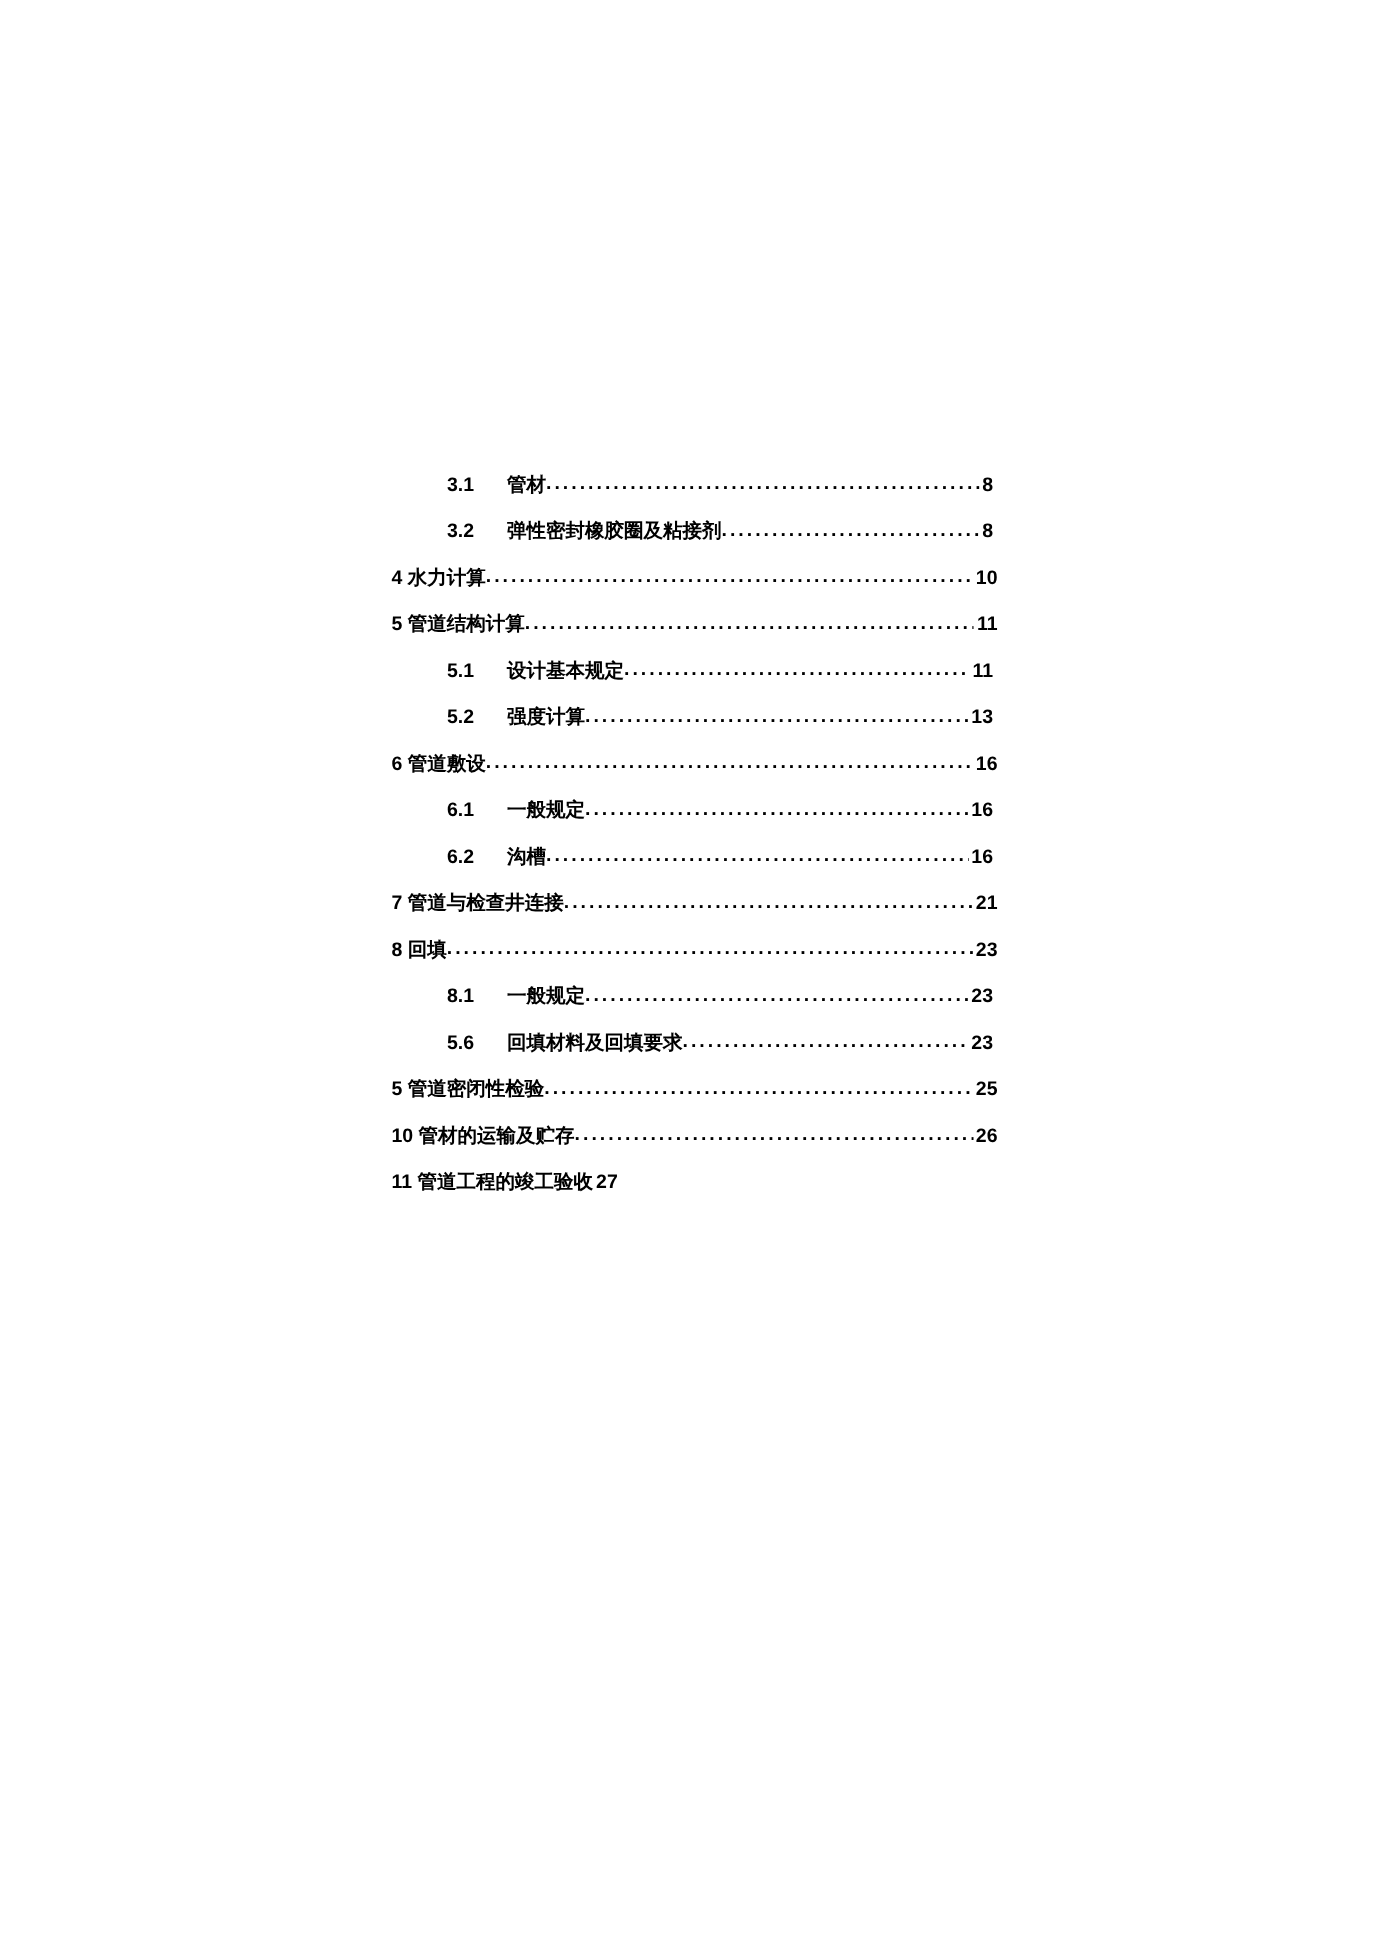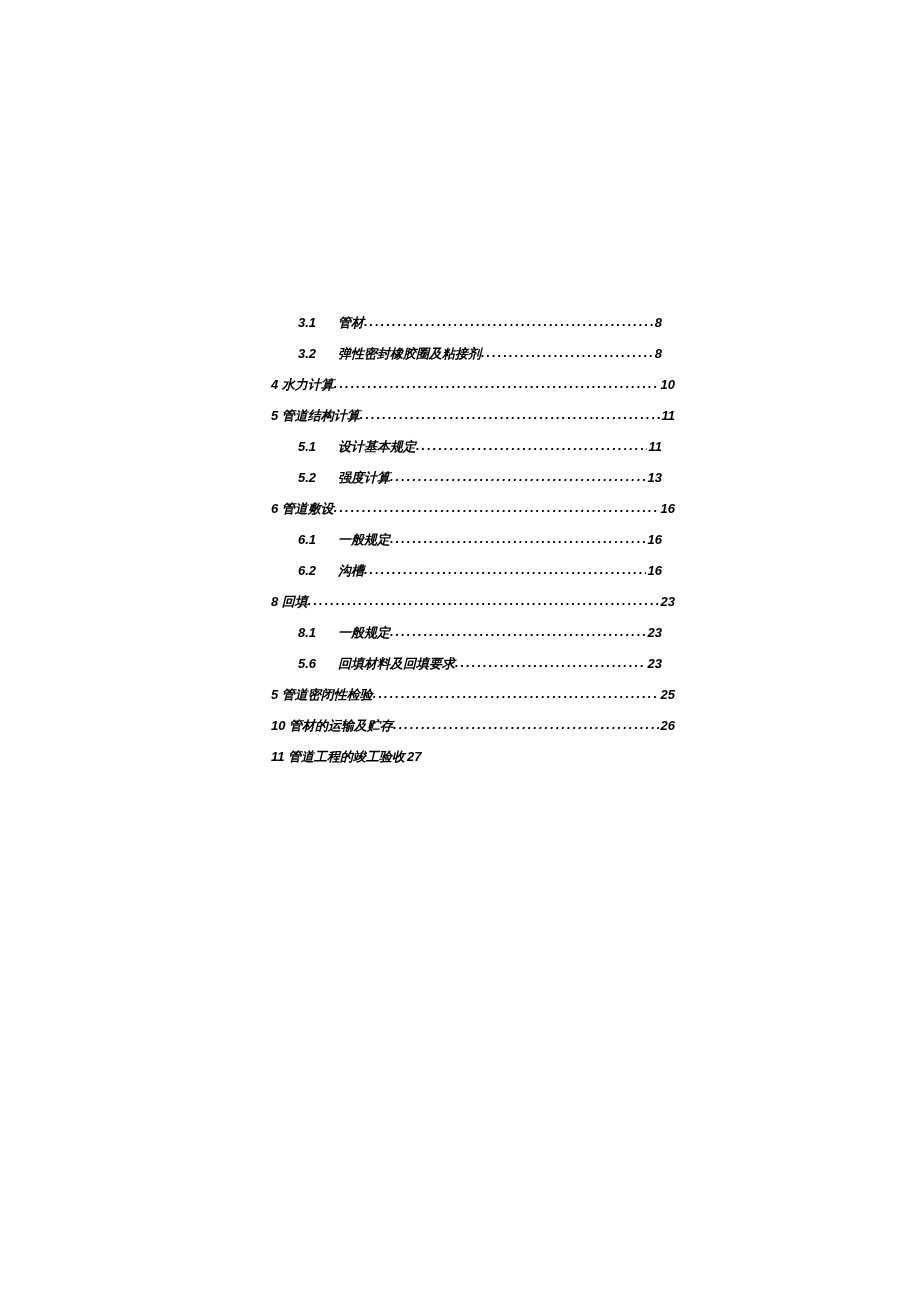--- a/index.html
+++ b/index.html
@@ -17,28 +17,27 @@
     left: 258px;
     top: 314px;
     width: 404px;
   }
   .toc-line {
     display: flex;
     align-items: baseline;
     margin-bottom: 13px;
     font-weight: bold;
     white-space: nowrap;
-    font-style: italic;
   }
   .toc-line.sub {
     margin-left: 40px;
     width: calc(100% - 40px);
   }
   .toc-line.top {
-    margin-left: 13px;
+    margin-left: 3px;
     width: 100%;
     margin-top: 10px;
   }
   .toc-num {
     flex: 0 0 auto;
     margin-right: 18px;
     min-width: 22px;
   }
   .toc-title {
     flex: 0 0 auto;
@@ -112,20 +111,25 @@
       <span class="toc-dots"></span>
       <span class="toc-page">16</span>
     </div>
     <div class="toc-line sub">
       <span class="toc-num">6.2</span>
       <span class="toc-title">沟槽</span>
       <span class="toc-dots"></span>
       <span class="toc-page">16</span>
     </div>
     <div class="toc-line top">
+      <span class="toc-title">7 管道与检查井连接</span>
+      <span class="toc-dots"></span>
+      <span class="toc-page">21</span>
+    </div>
+    <div class="toc-line top">
       <span class="toc-title">8 回填</span>
       <span class="toc-dots"></span>
       <span class="toc-page">23</span>
     </div>
     <div class="toc-line sub">
       <span class="toc-num">8.1</span>
       <span class="toc-title">一般规定</span>
       <span class="toc-dots"></span>
       <span class="toc-page">23</span>
     </div>

